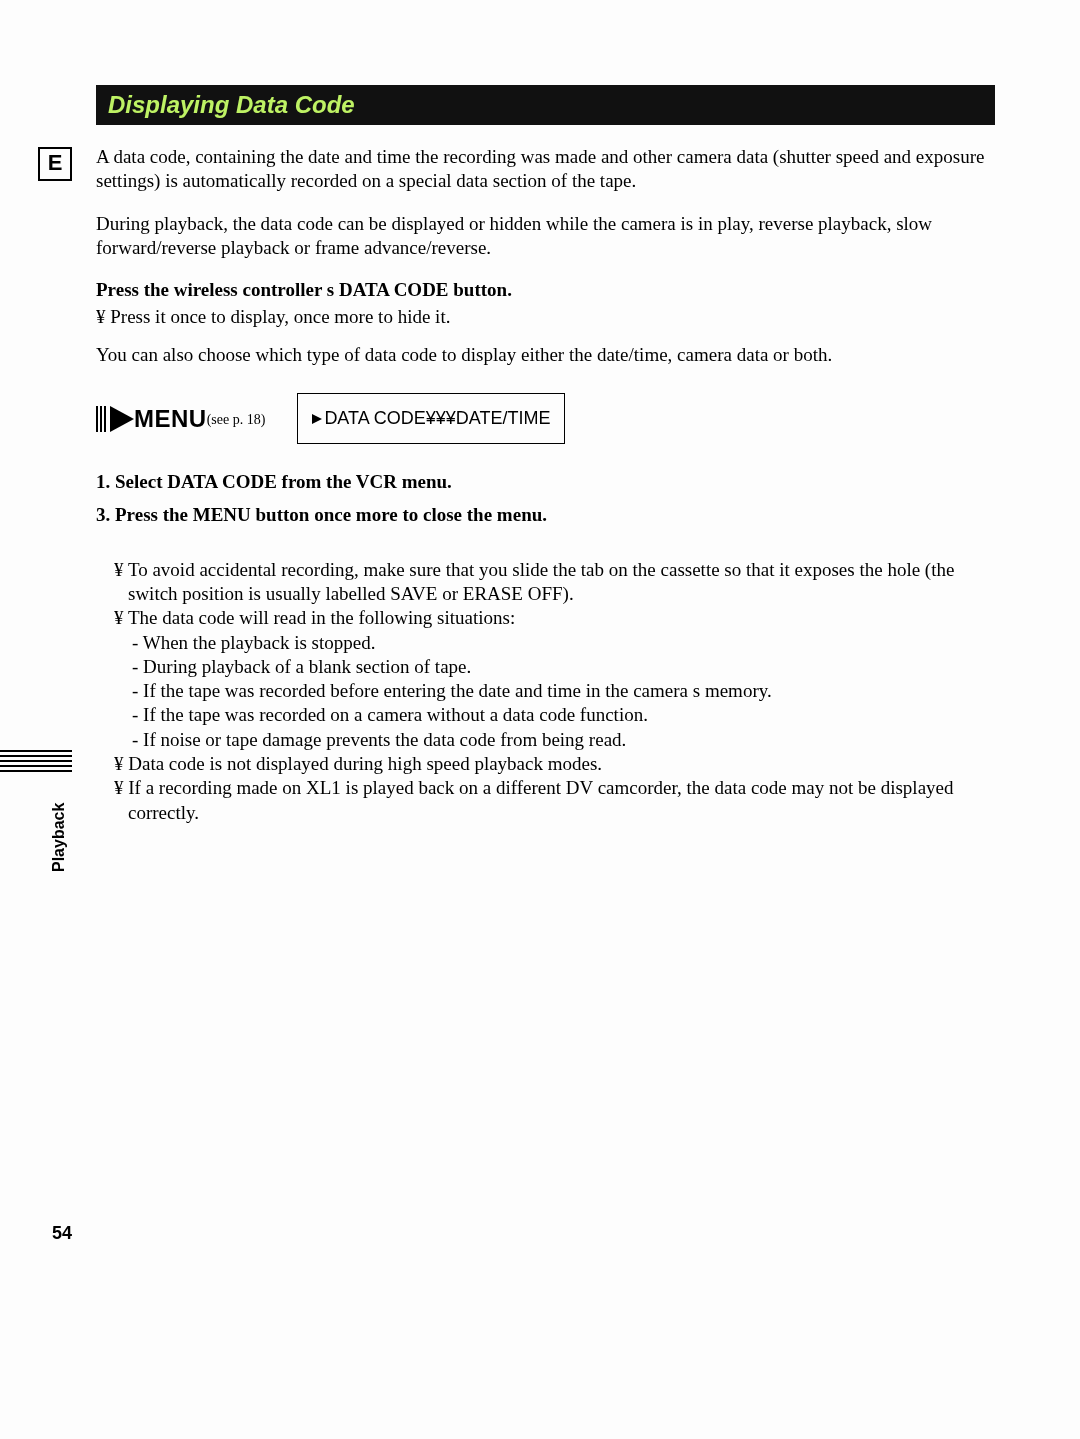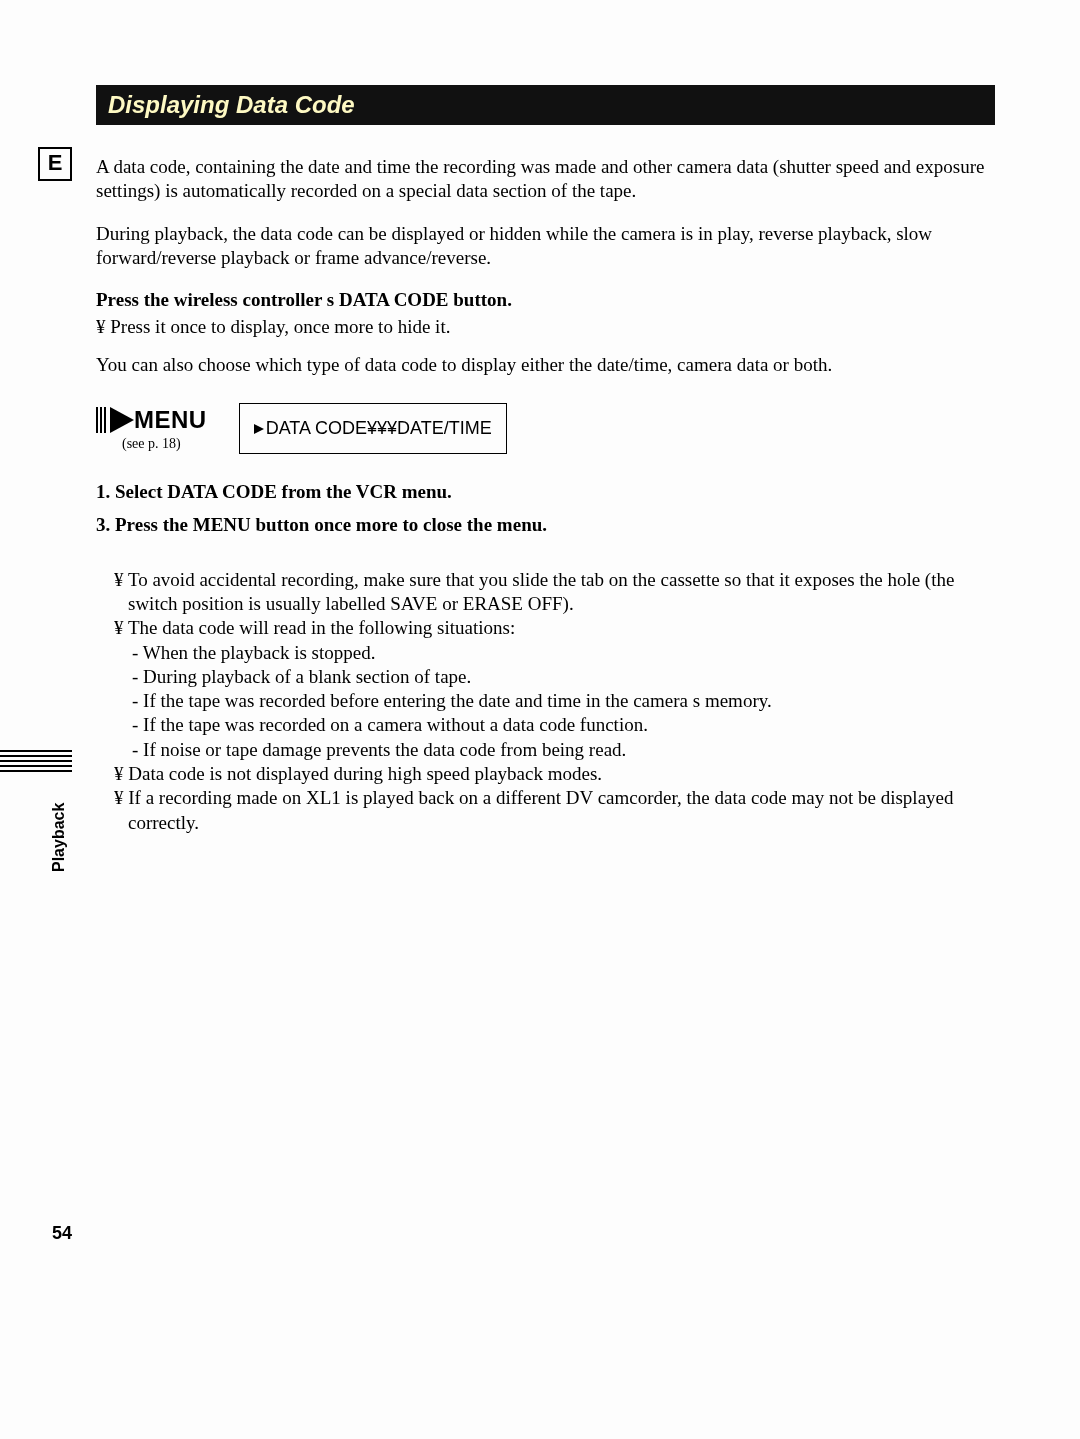--- a/index.html
+++ b/index.html
@@ -57,26 +57,26 @@
     font-weight: bold;
     font-size: 16px;
     white-space: nowrap;
   }
   .content {
     margin-left: 96px;
     margin-right: 85px;
   }
   .title-bar {
     background: #111;
-    color: #fef9c3;
+    color: #bef264;
     font-family: Arial, Helvetica, sans-serif;
     font-weight: bold;
     font-size: 24px;
     padding: 6px 12px;
-    margin-bottom: 30px;
+    margin-bottom: 20px;
     font-style: italic;
   }
   .para {
     font-size: 19px;
     line-height: 1.28;
     margin-bottom: 18px;
   }
   .bold {
     font-weight: bold;
   }
@@ -85,21 +85,21 @@
     line-height: 1.28;
   }
   .menu-row {
     display: flex;
     align-items: center;
     margin-top: 26px;
     margin-bottom: 26px;
   }
   .menu-icon {
     display: flex;
-    flex-direction: column;
+    flex-direction: row;
     align-items: center;
     margin-right: 32px;
   }
   .menu-icon .top {
     display: flex;
     align-items: center;
   }
   .menu-icon .stripes {
     display: inline-block;
     margin-right: 2px;

